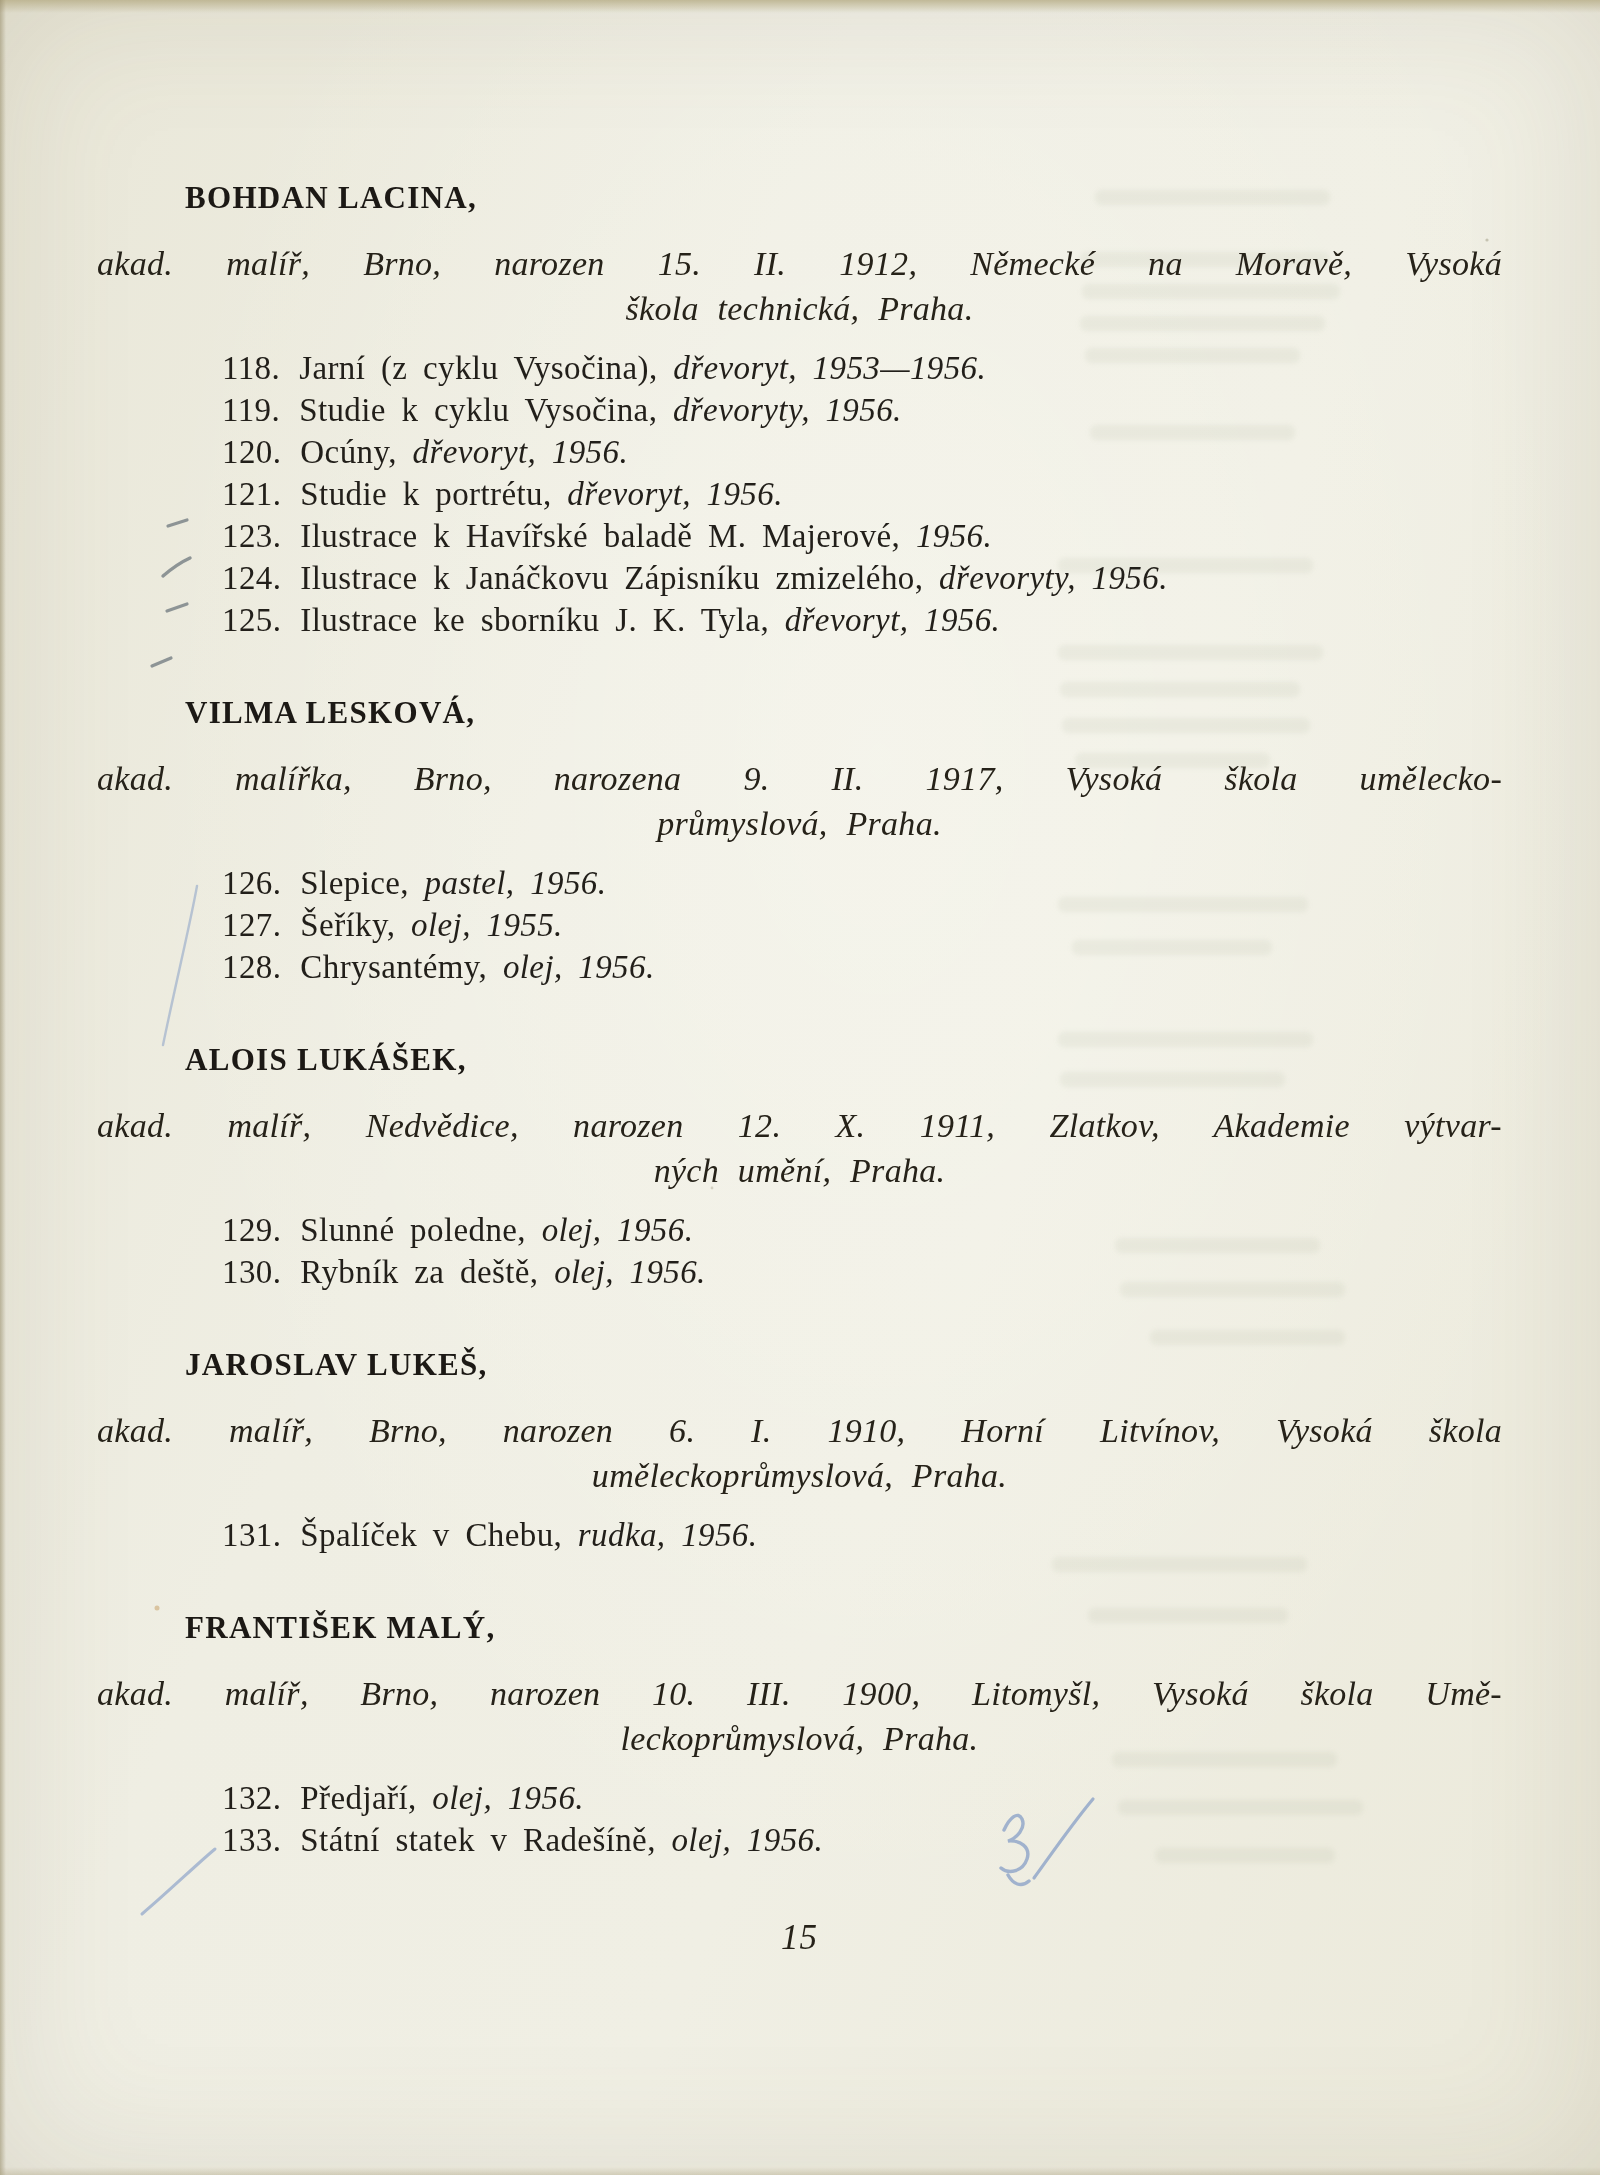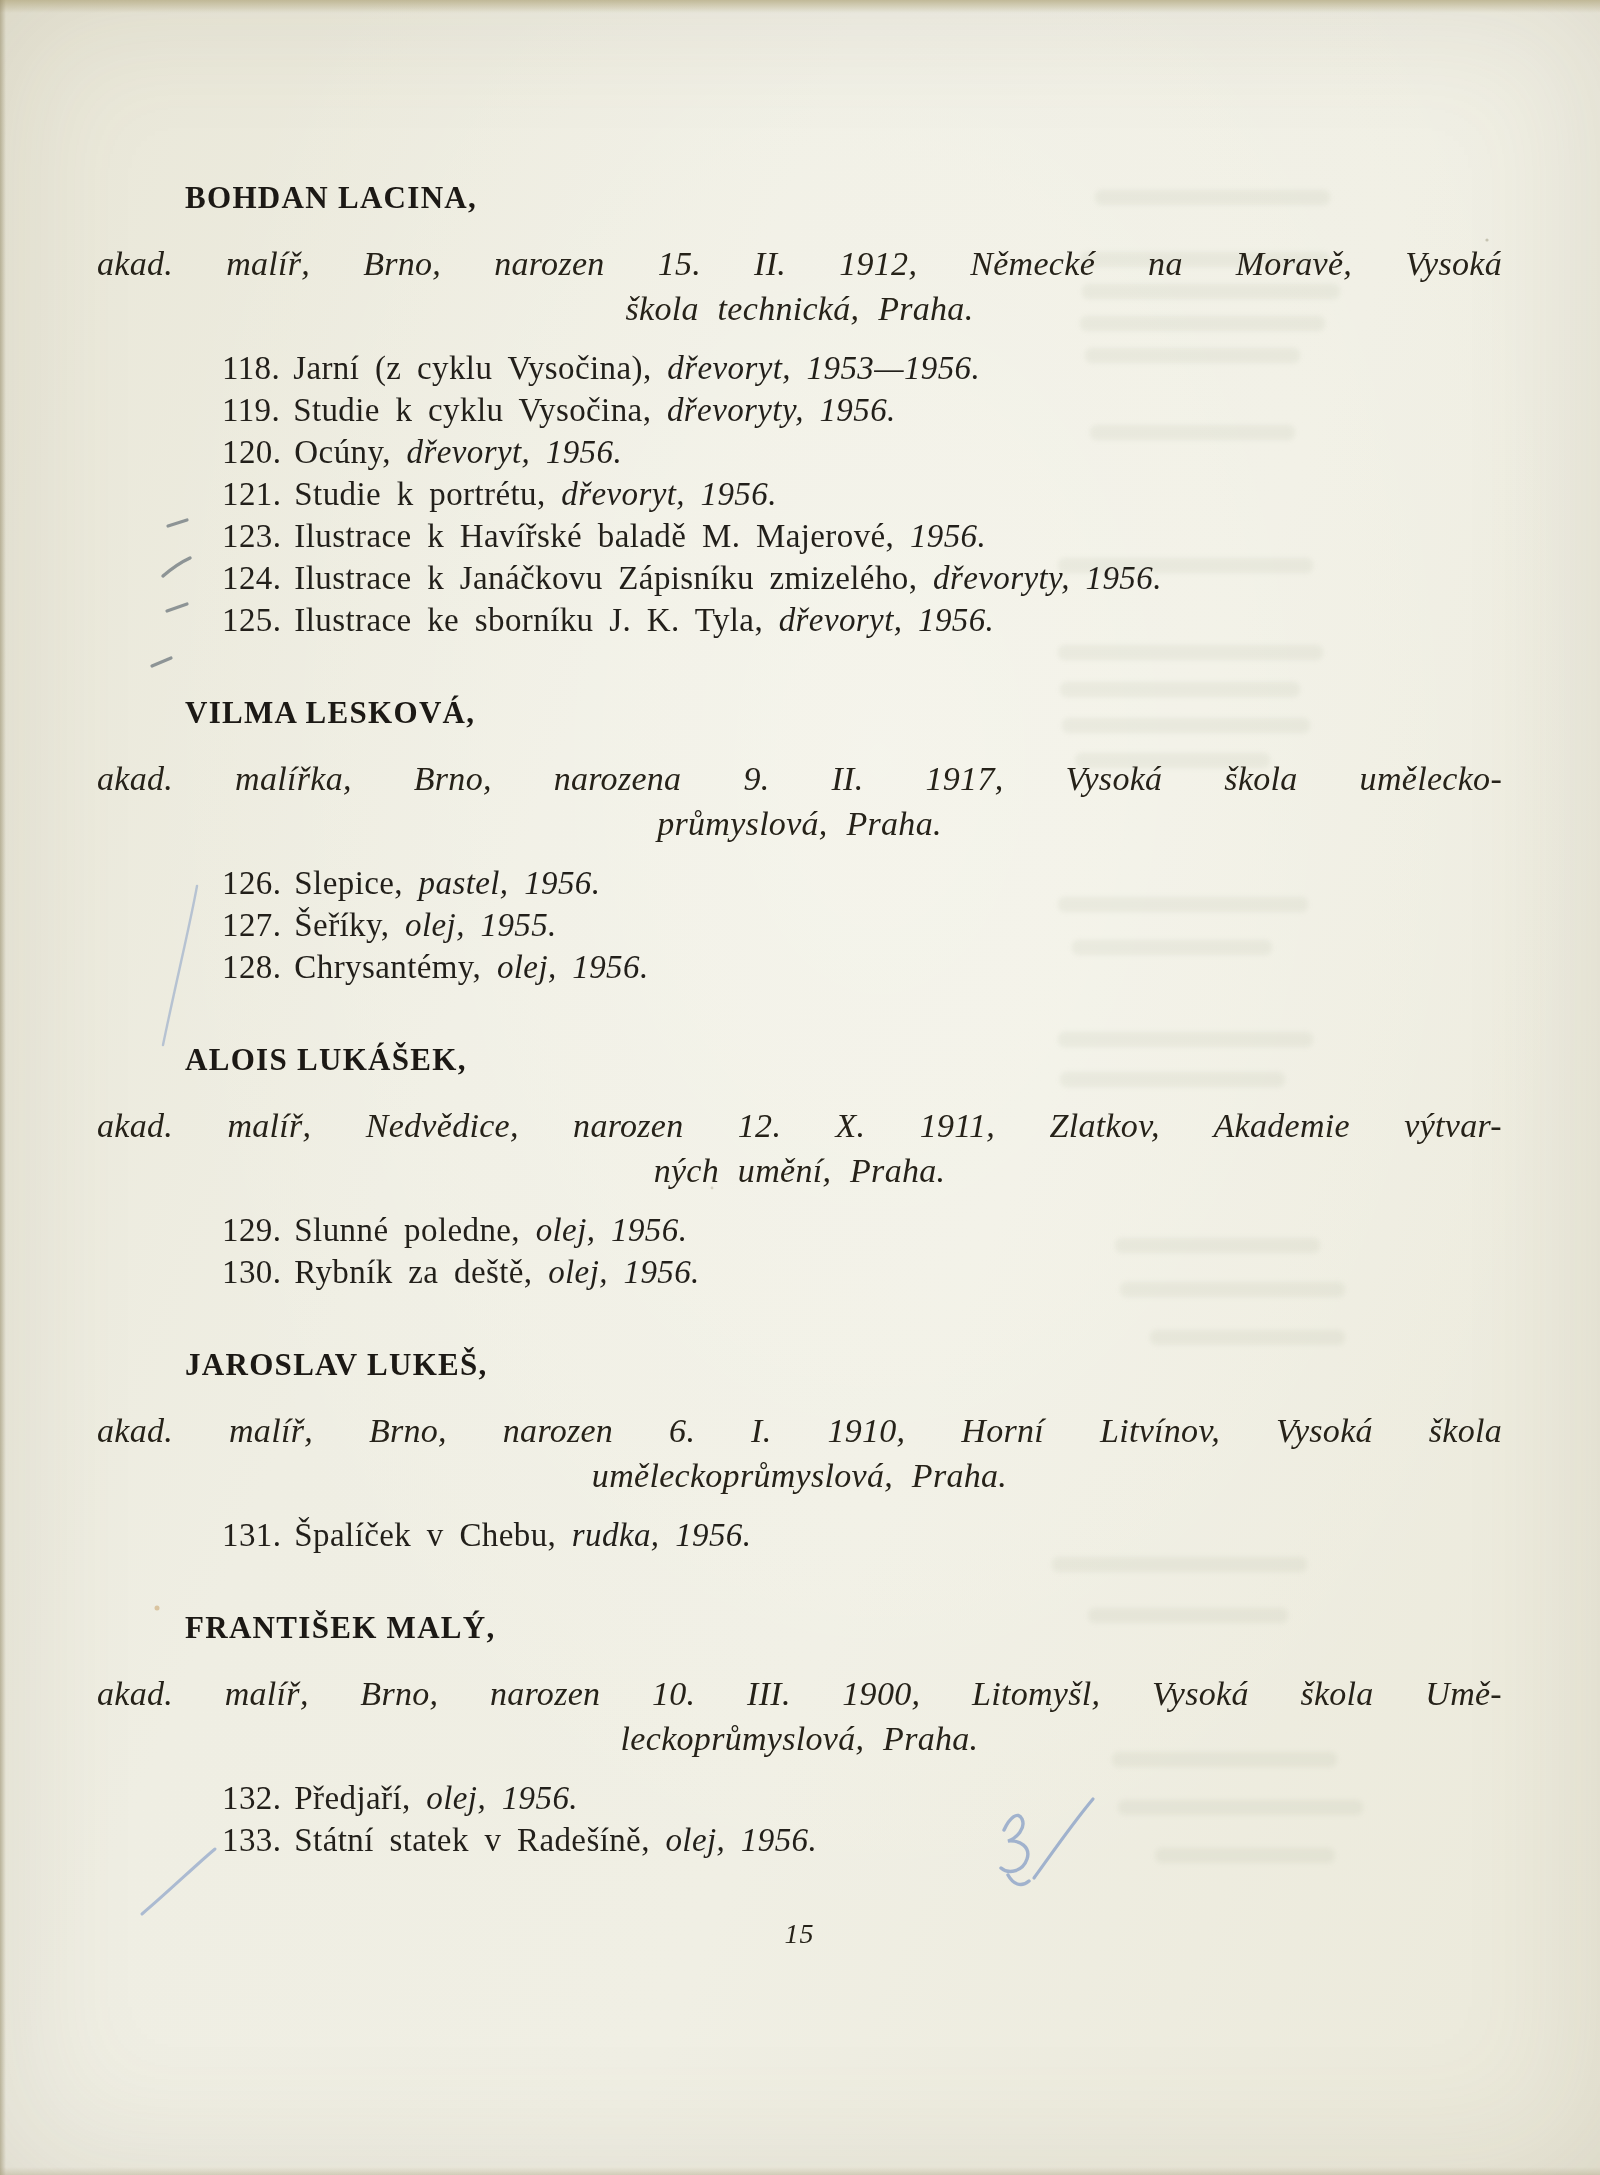--- a/index.html
+++ b/index.html
@@ -31,25 +31,25 @@
   }
   .section:first-of-type .artist-name { margin-top:0; }
 
   .bio { margin-top:27px; font-style:italic; font-size:34px; line-height:45px; color:#262219;
          letter-spacing:0.3px; }
   .bio .line-justified { text-align:justify; text-align-last:justify; word-spacing:6px; }
   .bio .line-plain { text-align:center; word-spacing:10px; }
 
   .items { margin-top:16px; font-size:33px; line-height:42px; }
   .item  { padding-left:125px; letter-spacing:0.4px; word-spacing:7px; white-space:nowrap; }
-  .item .num { margin-right:13px; }
+  .item .num { margin-right:19px; }
   .item .medium { font-style:italic; }
 
   .page-number { margin-top:57px; width:1405px; text-align:center;
-    font-style:italic; font-size:28px; letter-spacing:1px; color:#262219; }
+    font-style:italic; font-size:35px; letter-spacing:1px; color:#262219; }
 
   
   .ghost { position:absolute; height:15px; border-radius:7px;
     background:rgba(143,153,124,0.10); filter:blur(2.5px); }
 
   .marks-overlay { position:absolute; top:0; left:0; pointer-events:none; }
 </style>
 </head>
 <body>
 

